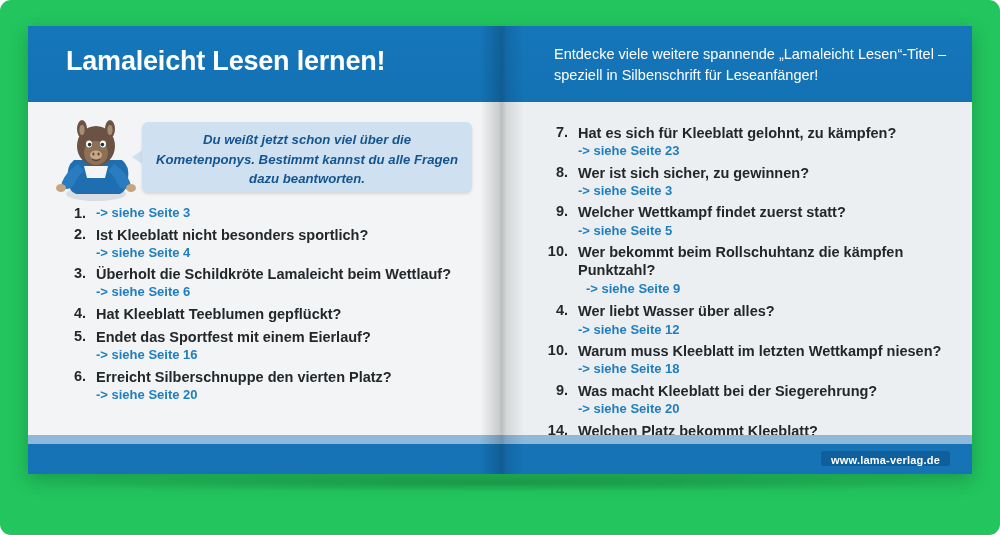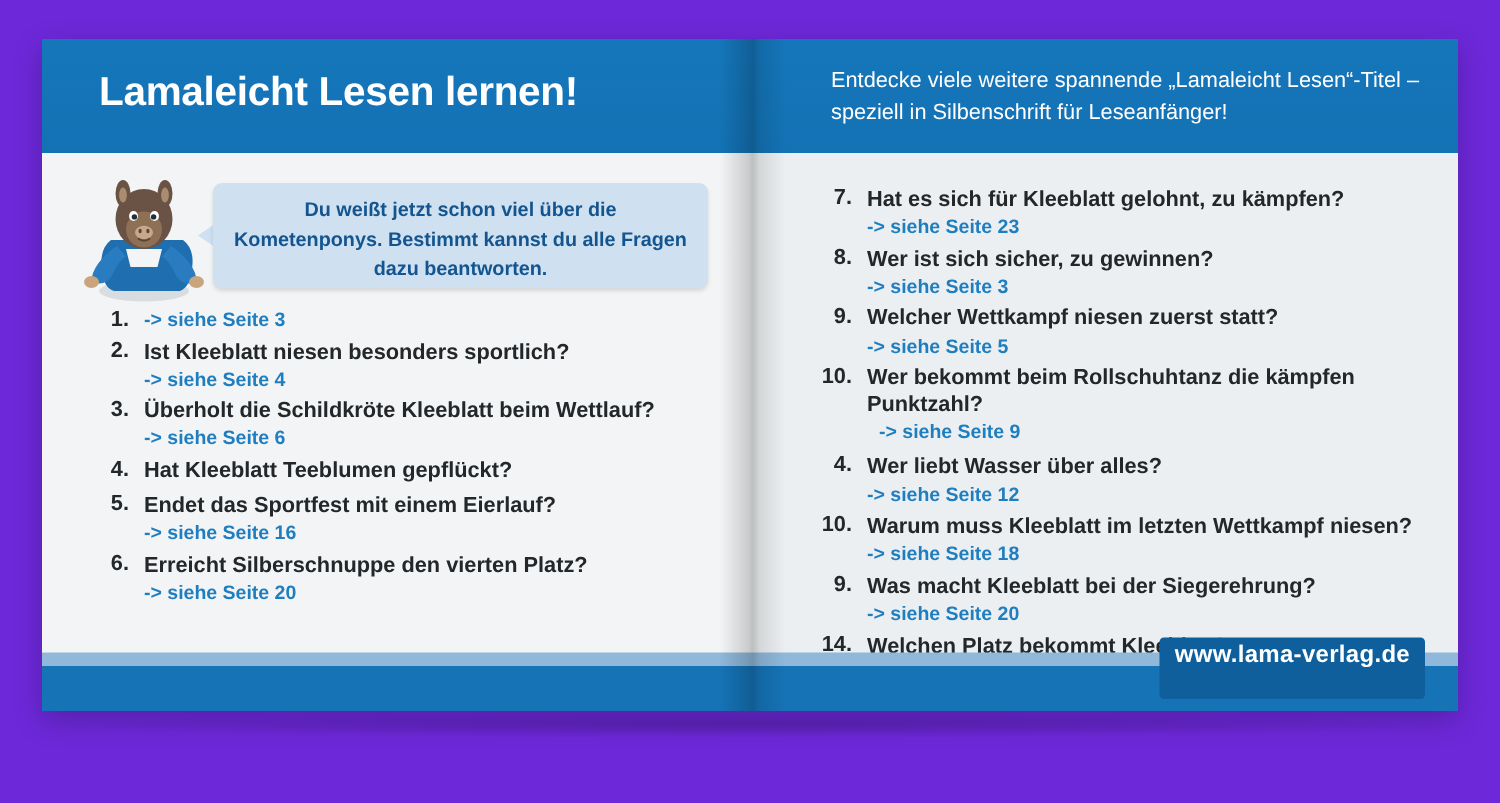--- a/index.html
+++ b/index.html
@@ -12,21 +12,22 @@
     height: 535px;
     font-family: "Liberation Sans", sans-serif;
     overflow: hidden;
   }
   .spread {
     position: absolute;
     left: 0;
     top: 0;
     width: 1000px;
     height: 535px;
-    background: #6d28d9;
+    background: #22c55e;
+    border-radius: 11px;
   }
   
   .book {
     position: absolute;
     left: 28px;
     top: 26px;
     width: 944px;
     height: 448px;
     box-shadow: 0 6px 18px rgba(0,0,0,0.22);
     background: #eef1f3;
@@ -93,20 +94,21 @@
     line-height: 1.45;
     color: #ffffff;
   }
   
   .bubble-wrap {
     position: absolute;
     left: 26px;
     top: 96px;
     width: 420px;
     height: 72px;
+    font-style: italic;
   }
   .bubble {
     position: absolute;
     left: 88px;
     top: 0;
     width: 330px;
     height: 70px;
     background: #cfe0f1;
     border-radius: 6px;
     box-shadow: 0 2px 3px rgba(0,0,0,0.12);
@@ -207,23 +209,23 @@
     width: 472px;
     height: 9px;
     background: #8fb8da;
   }
   .url-chip {
     position: absolute;
     right: 22px;
     bottom: 8px;
     background: #0f5f9d;
     color: #ffffff;
-    font-size: 16px;
-    font-weight: bold;
-    padding: 3px 10px 20px 10px;
+    font-size: 11px;
+    font-weight: bold;
+    padding: 3px 10px 0 10px;
     border-radius: 3px;
     letter-spacing: 0.2px;
   }
   
   .page-bottom-shadow {
     position: absolute;
     left: 40px;
     top: 474px;
     width: 920px;
     height: 18px;
@@ -277,28 +279,28 @@
       <ul class="qlist qlist-left">
         <li class="qitem">
           <span class="qnum">1.</span>
           <div class="qbody">
             <div class="qref">-&gt; siehe Seite 3</div>
           </div>
         </li>
         <li class="qitem">
           <span class="qnum">2.</span>
           <div class="qbody">
-            <div class="qtext">Ist Kleeblatt niesen besonders sportlich?</div>
+            <div class="qtext">Ist Kleeblatt nicht besonders sportlich?</div>
             <div class="qref">-&gt; siehe Seite 4</div>
           </div>
         </li>
         <li class="qitem">
           <span class="qnum">3.</span>
           <div class="qbody">
-            <div class="qtext">Überholt die Schildkröte Kleeblatt beim Wettlauf?</div>
+            <div class="qtext">Überholt die Schildkröte Lamaleicht beim Wettlauf?</div>
             <div class="qref">-&gt; siehe Seite 6</div>
           </div>
         </li>
         <li class="qitem">
           <span class="qnum">4.</span>
           <div class="qbody">
             <div class="qtext">Hat Kleeblatt Teeblumen gepflückt?</div>
           </div>
         </li>
         <li class="qitem">
@@ -337,21 +339,21 @@
         <li class="qitem">
           <span class="qnum">8.</span>
           <div class="qbody">
             <div class="qtext">Wer ist sich sicher, zu gewinnen?</div>
             <div class="qref">-&gt; siehe Seite 3</div>
           </div>
         </li>
         <li class="qitem">
           <span class="qnum">9.</span>
           <div class="qbody">
-            <div class="qtext">Welcher Wettkampf niesen zuerst statt?</div>
+            <div class="qtext">Welcher Wettkampf findet zuerst statt?</div>
             <div class="qref">-&gt; siehe Seite 5</div>
           </div>
         </li>
         <li class="qitem">
           <span class="qnum">10.</span>
           <div class="qbody">
             <div class="qtext">Wer bekommt beim Rollschuhtanz die kämpfen Punktzahl?</div>
             <div class="qref inline">-&gt; siehe Seite 9</div>
           </div>
         </li>

